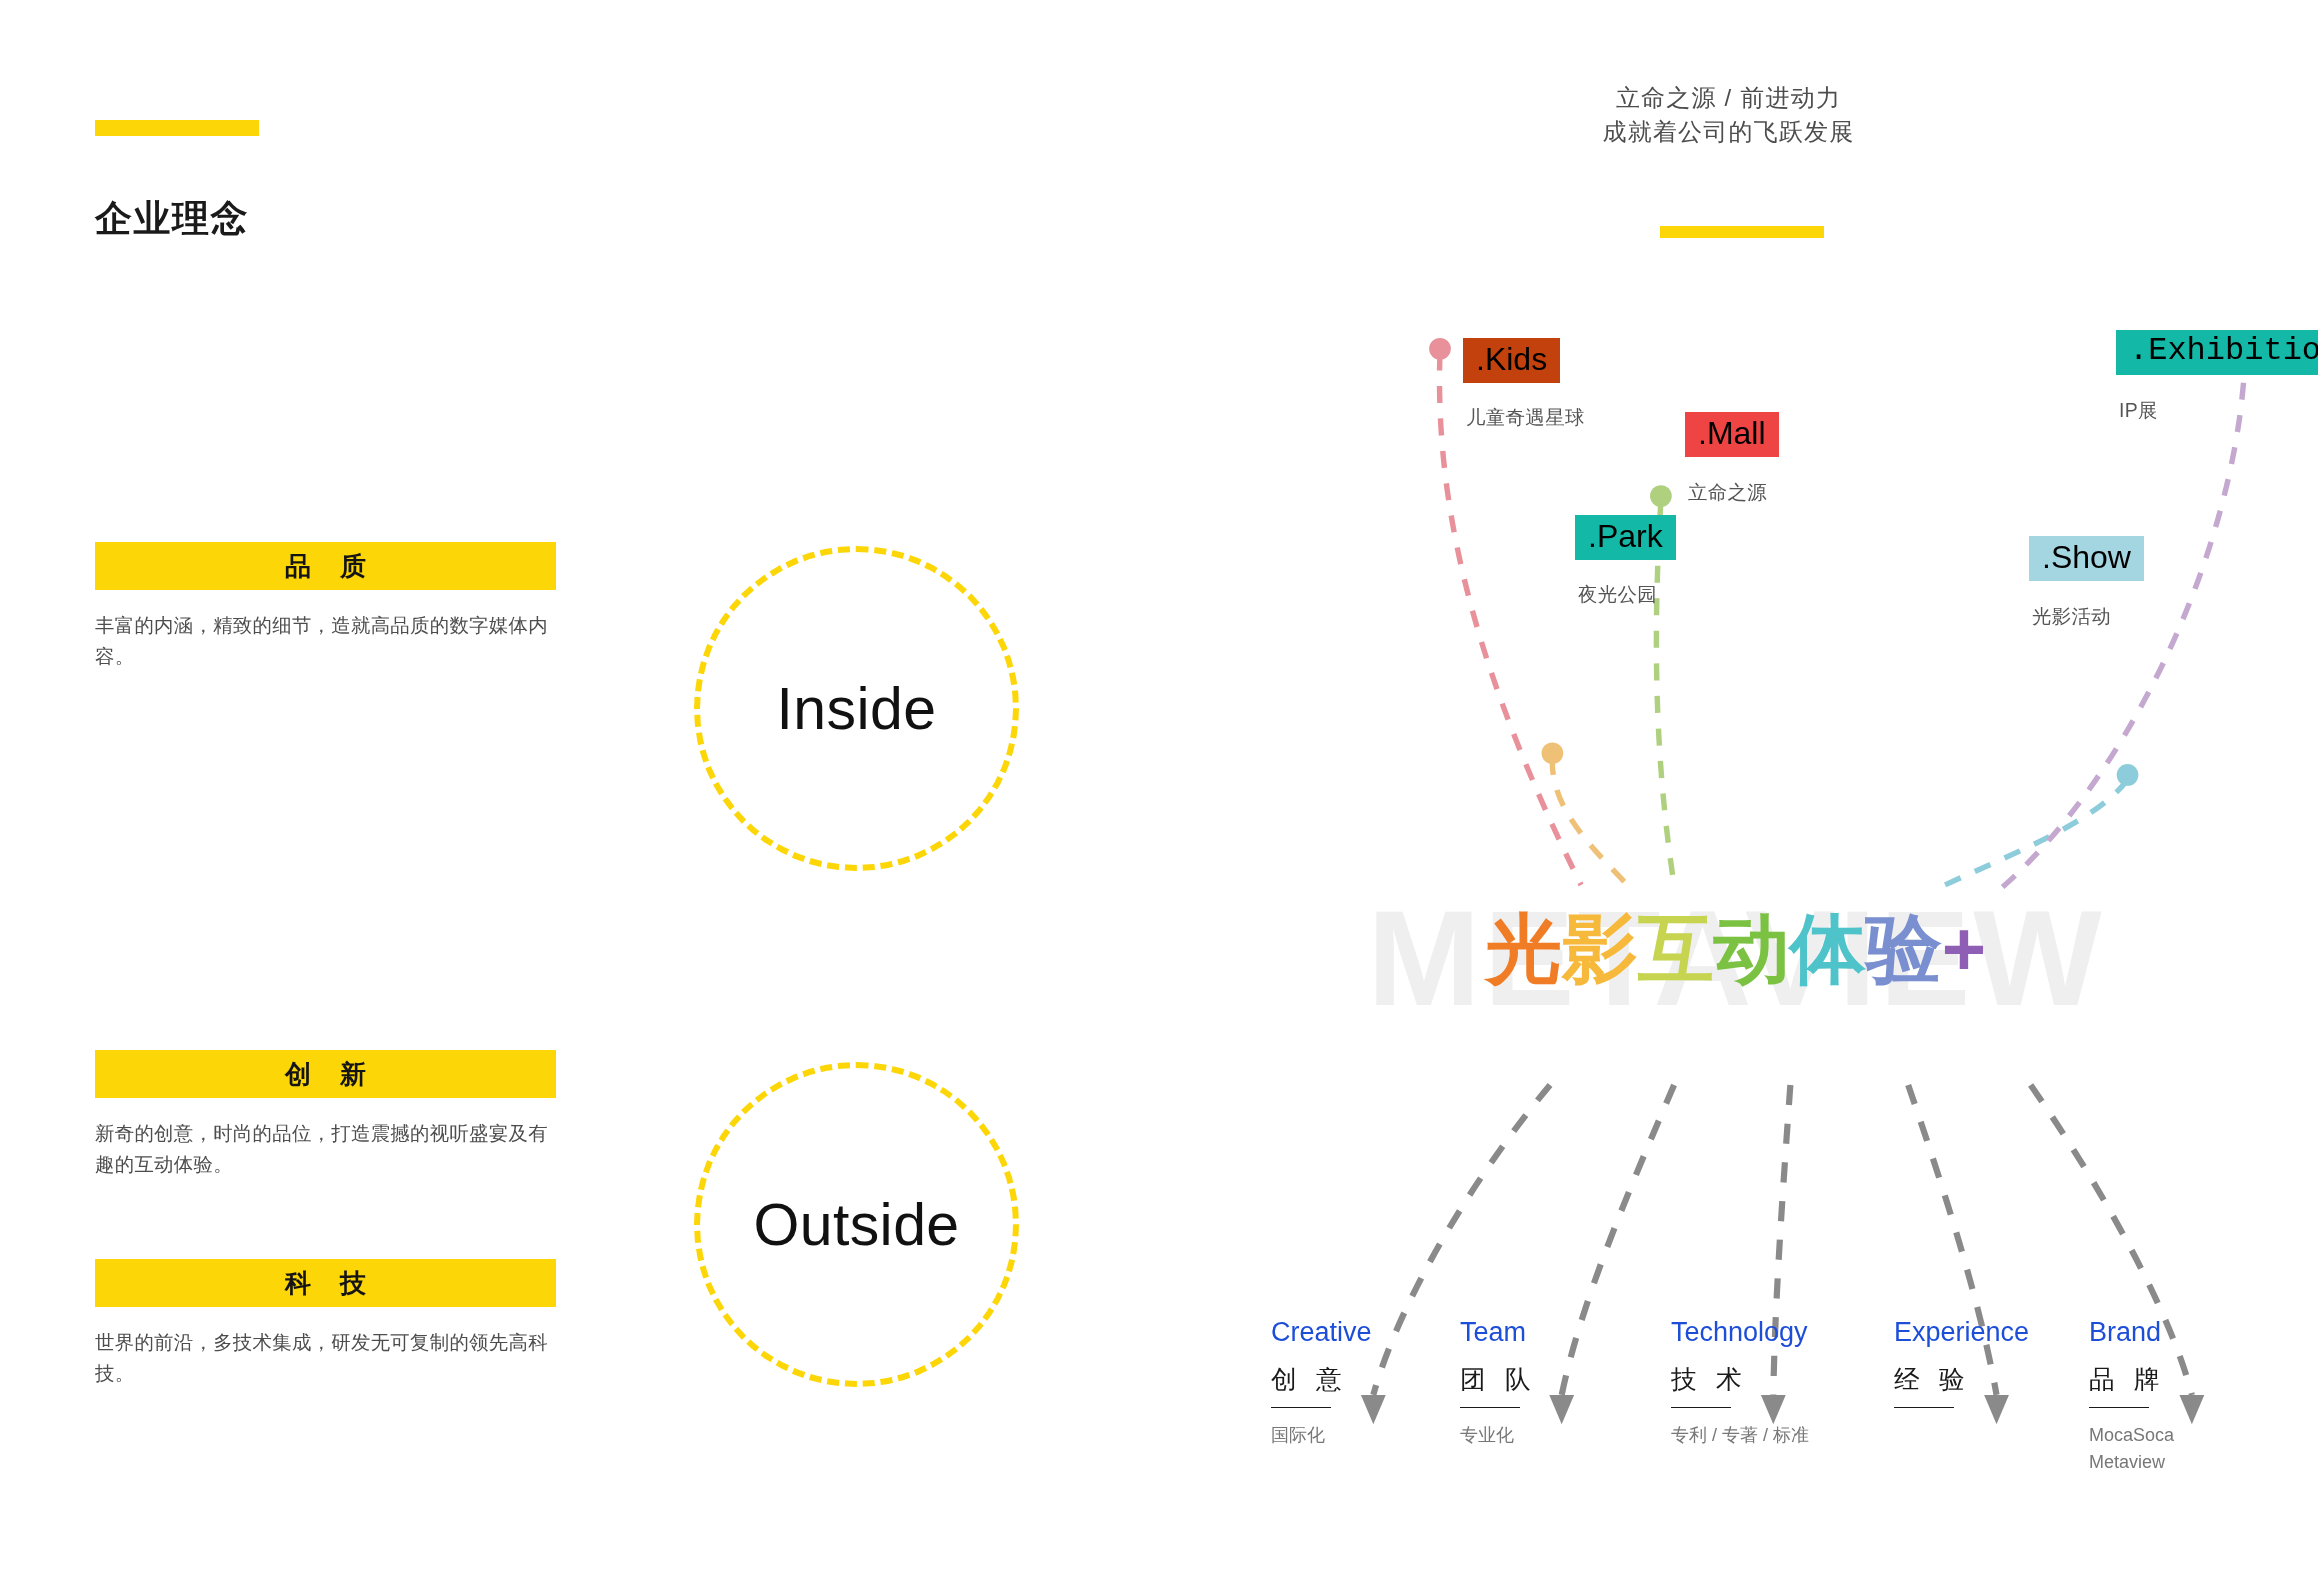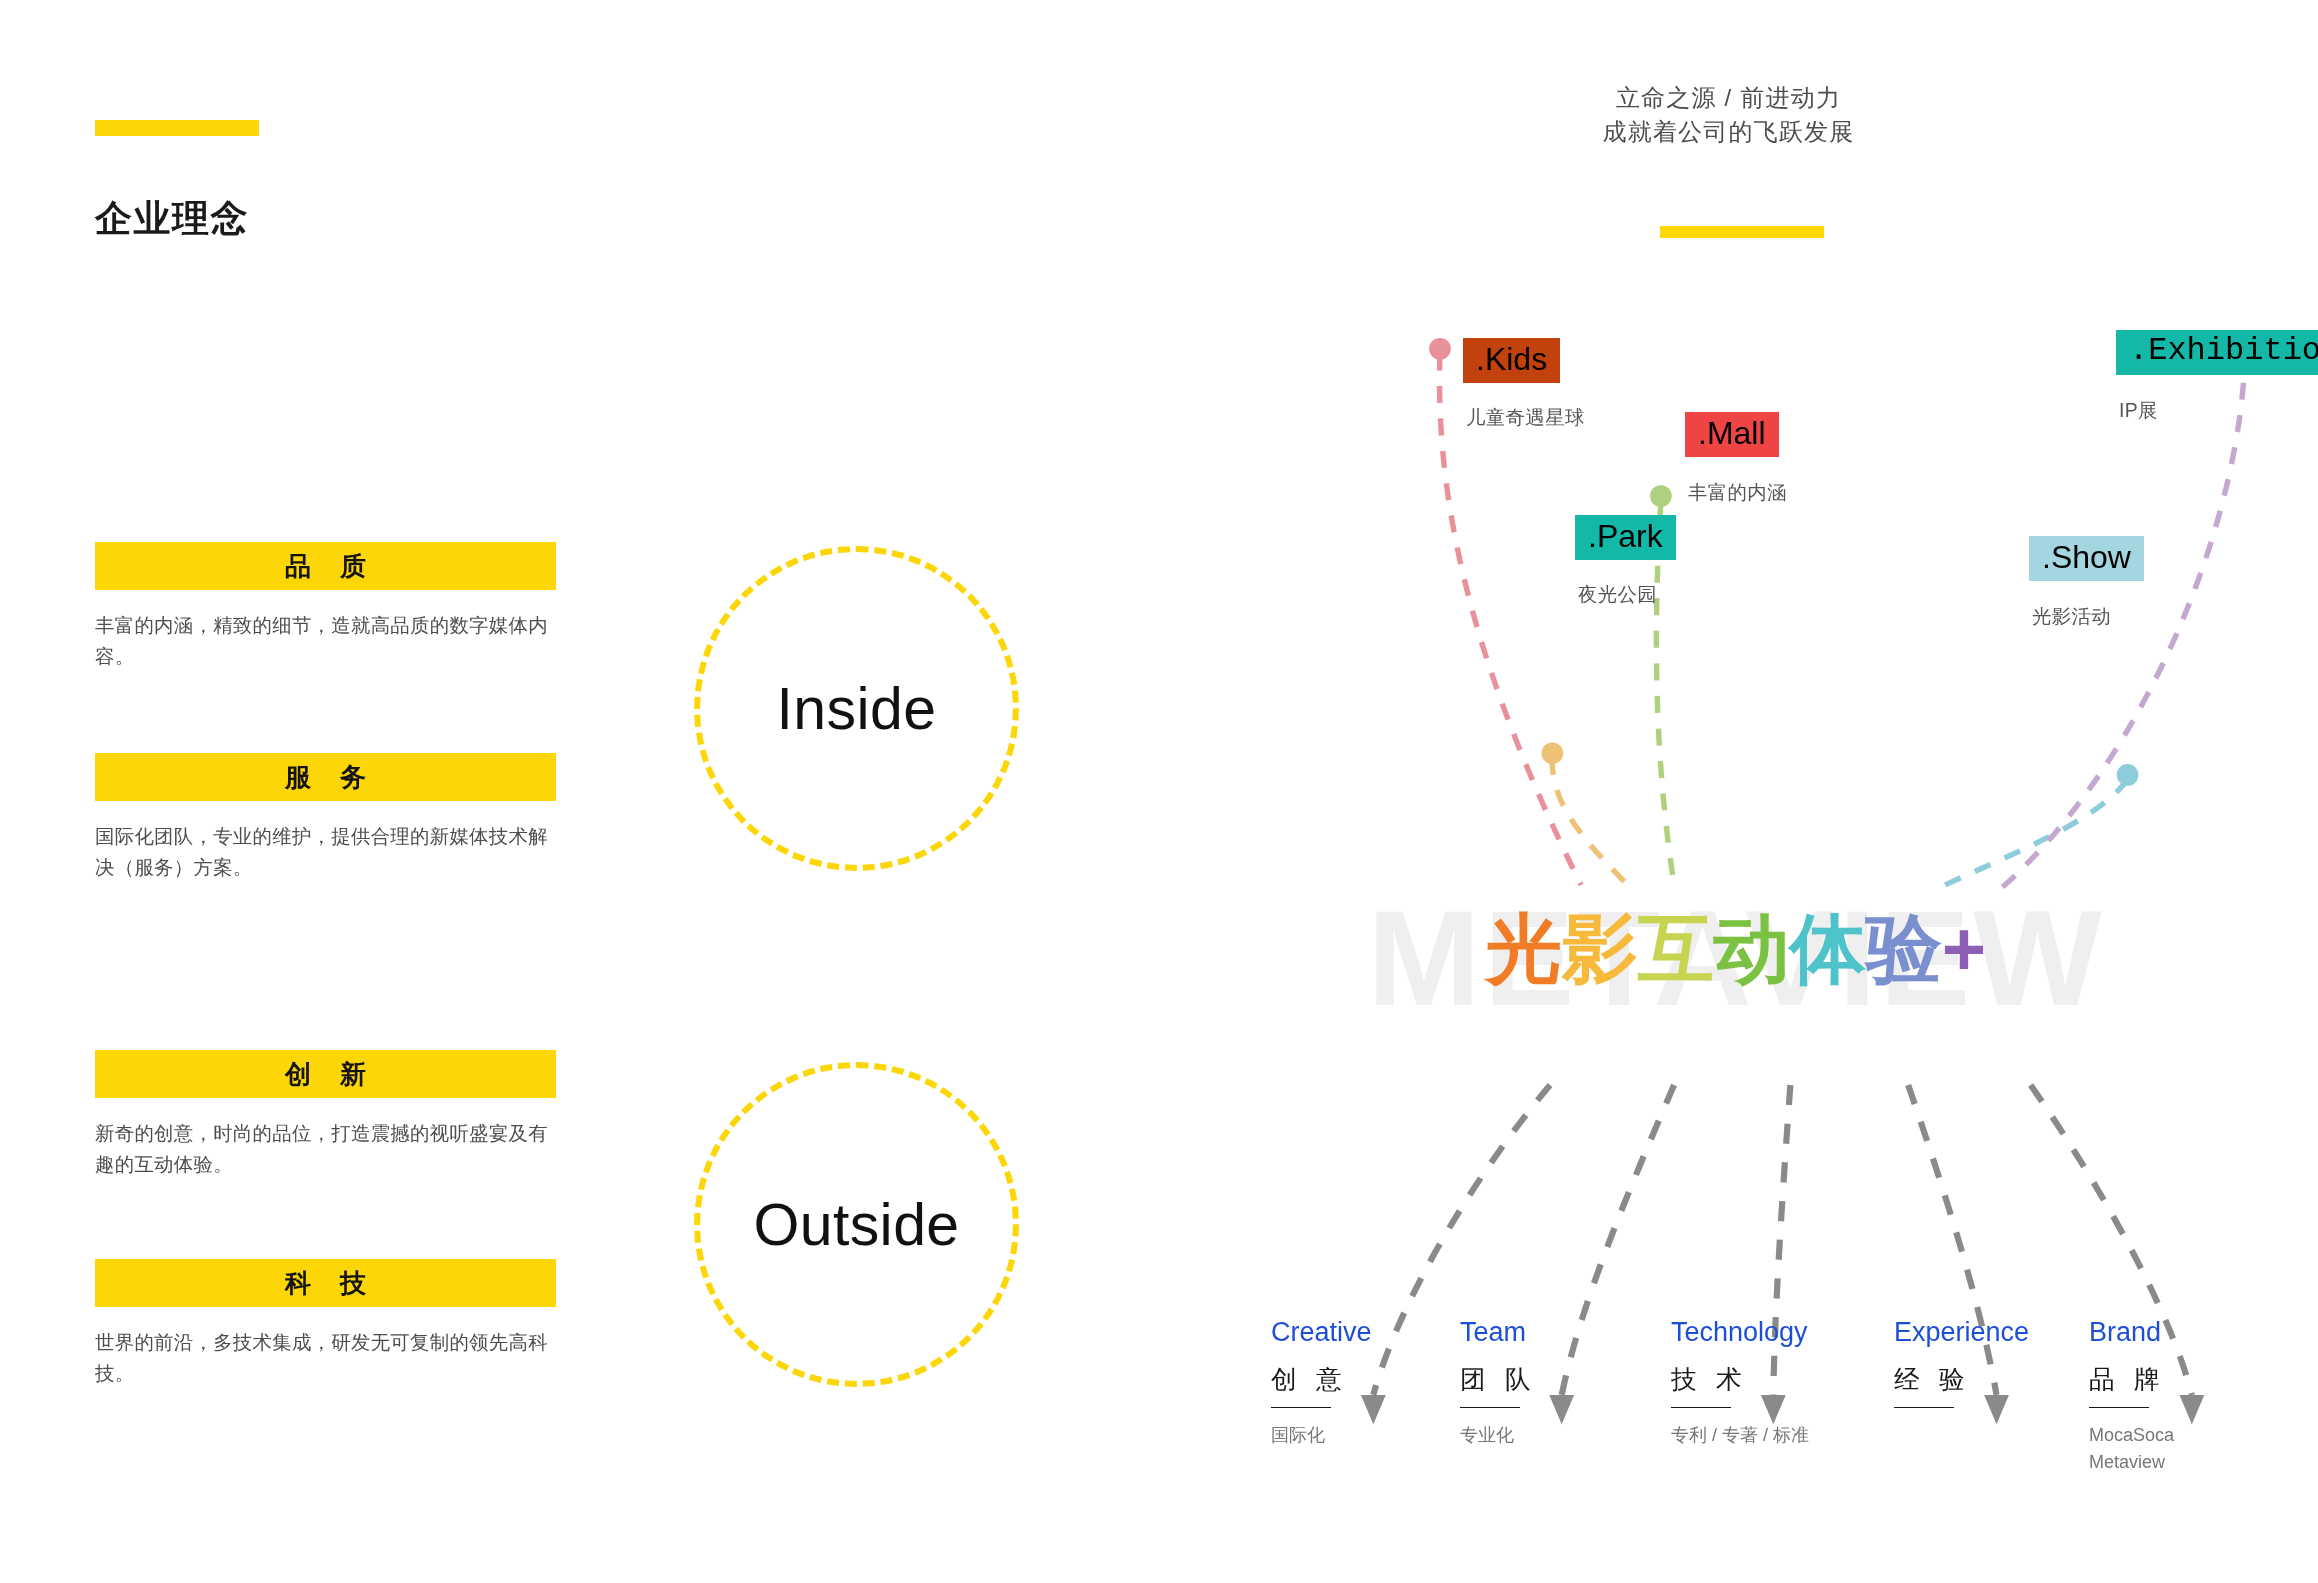--- a/index.html
+++ b/index.html
@@ -218,24 +218,20 @@
 
 <div class="left-col">
   <div class="title-rule"></div>
   <div class="page-title">企业理念</div>
 
   <div class="value-block" id="vb0" style="top:542px">
     <div class="value-head">品  质</div>
     <div class="value-body">丰富的内涵，精致的细节，造就高品质的数字媒体内容。</div>
   </div>
 
-  <div class="value-block" id="vb1" style="top:753px">
-    <div class="value-head">服  务</div>
-    <div class="value-body">国际化团队，专业的维护，提供合理的新媒体技术解决（服务）方案。</div>
-  </div>
 
   <div class="value-block" id="vb2" style="top:1050px">
     <div class="value-head">创  新</div>
     <div class="value-body">新奇的创意，时尚的品位，打造震撼的视听盛宴及有趣的互动体验。</div>
   </div>
 
   <div class="value-block" id="vb3" style="top:1259px">
     <div class="value-head">科  技</div>
     <div class="value-body">世界的前沿，多技术集成，研发无可复制的领先高科技。</div>
   </div>
@@ -290,21 +286,21 @@
     </g>
   </svg>
 
   <div class="seg-tag" id="tag0" style="left: 223px; top: 28px; background: #c2410c;">.Kids</div>
   <div class="seg-sub" style="left:226px; top:94px;">儿童奇遇星球</div>
 
   <div class="seg-tag" id="tag1" style="left: 335px; top: 205px; background: #14b8a6;">.Park</div>
   <div class="seg-sub" style="left:338px; top:271px;">夜光公园</div>
 
   <div class="seg-tag" id="tag2" style="left: 445px; top: 102px; background: #ef4444;">.Mall</div>
-  <div class="seg-sub" style="left:448px; top:169px;">丰富的内涵</div>
+  <div class="seg-sub" style="left:448px; top:169px;">立命之源</div>
 
   <div class="seg-tag" id="tag3" style="left: 789px; top: 226px; background: rgb(163, 214, 224);">.Show</div>
   <div class="seg-sub" style="left:792px; top:293px;">光影活动</div>
 
   <div class="seg-tag" id="tag4" style="left: 876px; top: 20px; background: #14b8a6; font-family: Liberation Mono, monospace;">.Exhibition</div>
   <div class="seg-sub" style="left:879px; top:87px;">IP展</div>
 </div>
 
 <div class="logo-wrap">
   <div class="watermark">METAVIEW</div>

